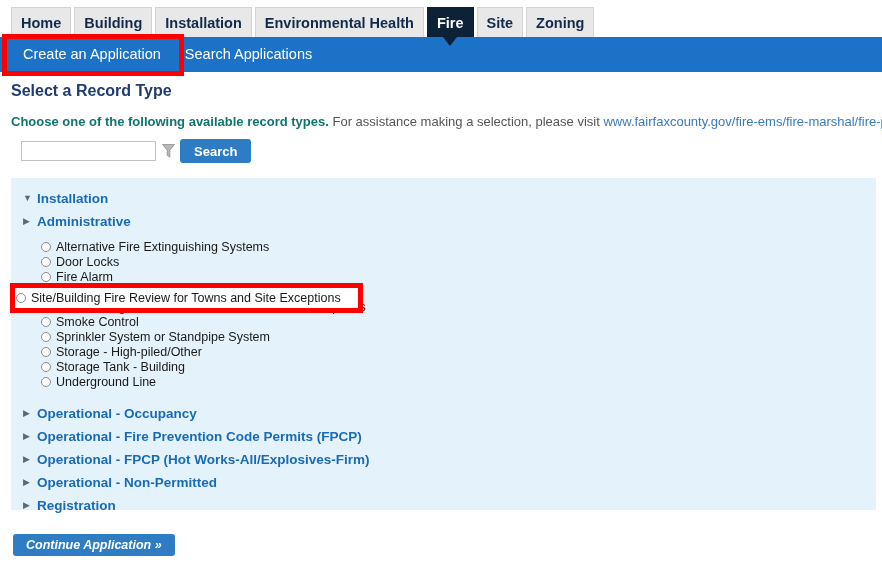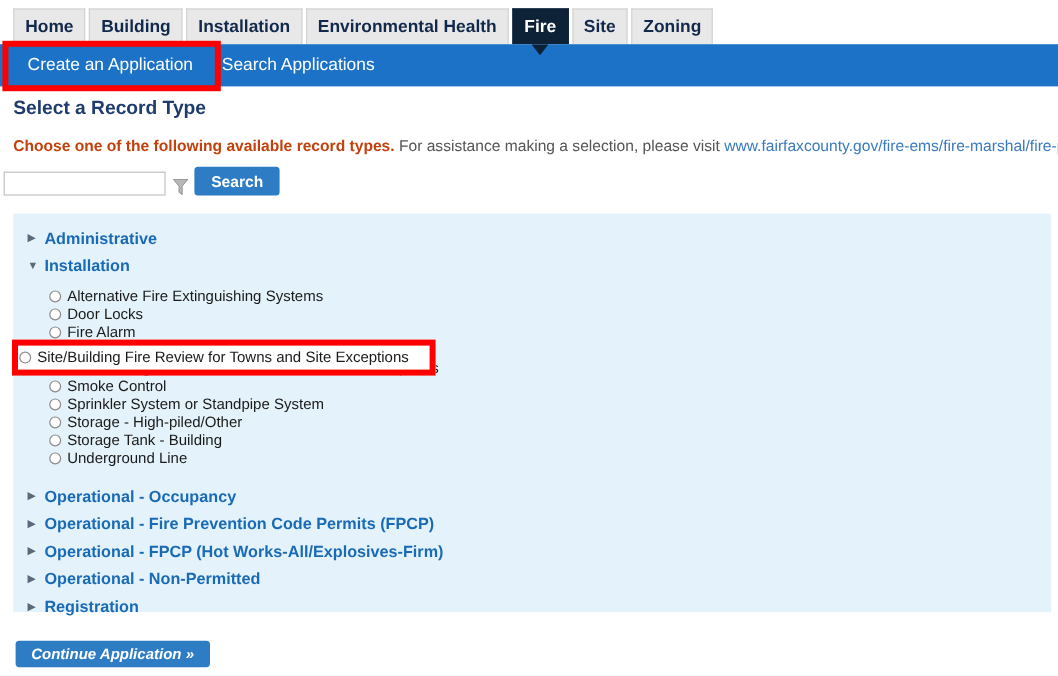--- a/index.html
+++ b/index.html
@@ -108,37 +108,37 @@
   .intro-line {
     position: absolute;
     left: 11px;
     top: 114px;
     font-size: 13px;
     color: #333333;
     white-space: nowrap;
   }
   .intro-line .strong {
     font-weight: bold;
-    color: #c2410c;
+    color: #0f766e;
   }
   .intro-line .muted {
     color: #555555;
   }
   .intro-line a {
     color: #3a7bbf;
     text-decoration: none;
   }
 
   
   .search-row {
     position: absolute;
-    left: 3px;
+    left: 21px;
     top: 139px;
     display: flex;
-    align-items: flex-end;
+    align-items: center;
   }
   .search-input {
     width: 135px;
     height: 20px;
     border: 1px solid #c2c2c2;
     background: #ffffff;
     font-family: "Liberation Sans", sans-serif;
     font-size: 12px;
     padding: 0 4px;
     box-sizing: border-box;
@@ -328,27 +328,27 @@
     <svg width="13" height="14" viewBox="0 0 13 14" aria-hidden="true">
       <polygon points="0.5,0.5 12.5,0.5 7.8,6.2 7.8,13.2 5.2,11.2 5.2,6.2" fill="#b8b8b8" stroke="#8f8f8f" stroke-width="0.8"></polygon>
     </svg>
   </span>
   <button class="search-btn">Search</button>
 </div>
 
 <div class="record-panel">
 
   <div class="group-head">
-    <span class="tri collapsed"></span>
-    <span class="group-label">Administrative</span>
-  </div>
-
-  <div class="group-head">
     <span class="tri expanded"></span>
     <span class="group-label">Installation</span>
+  </div>
+
+  <div class="group-head">
+    <span class="tri collapsed"></span>
+    <span class="group-label">Administrative</span>
   </div>
   <ul class="type-list">
     <li class="type-item">
       <span class="radio-dot"></span>
       <span class="type-label">Alternative Fire Extinguishing Systems</span>
     </li>
     <li class="type-item">
       <span class="radio-dot"></span>
       <span class="type-label">Door Locks</span>
     </li>

